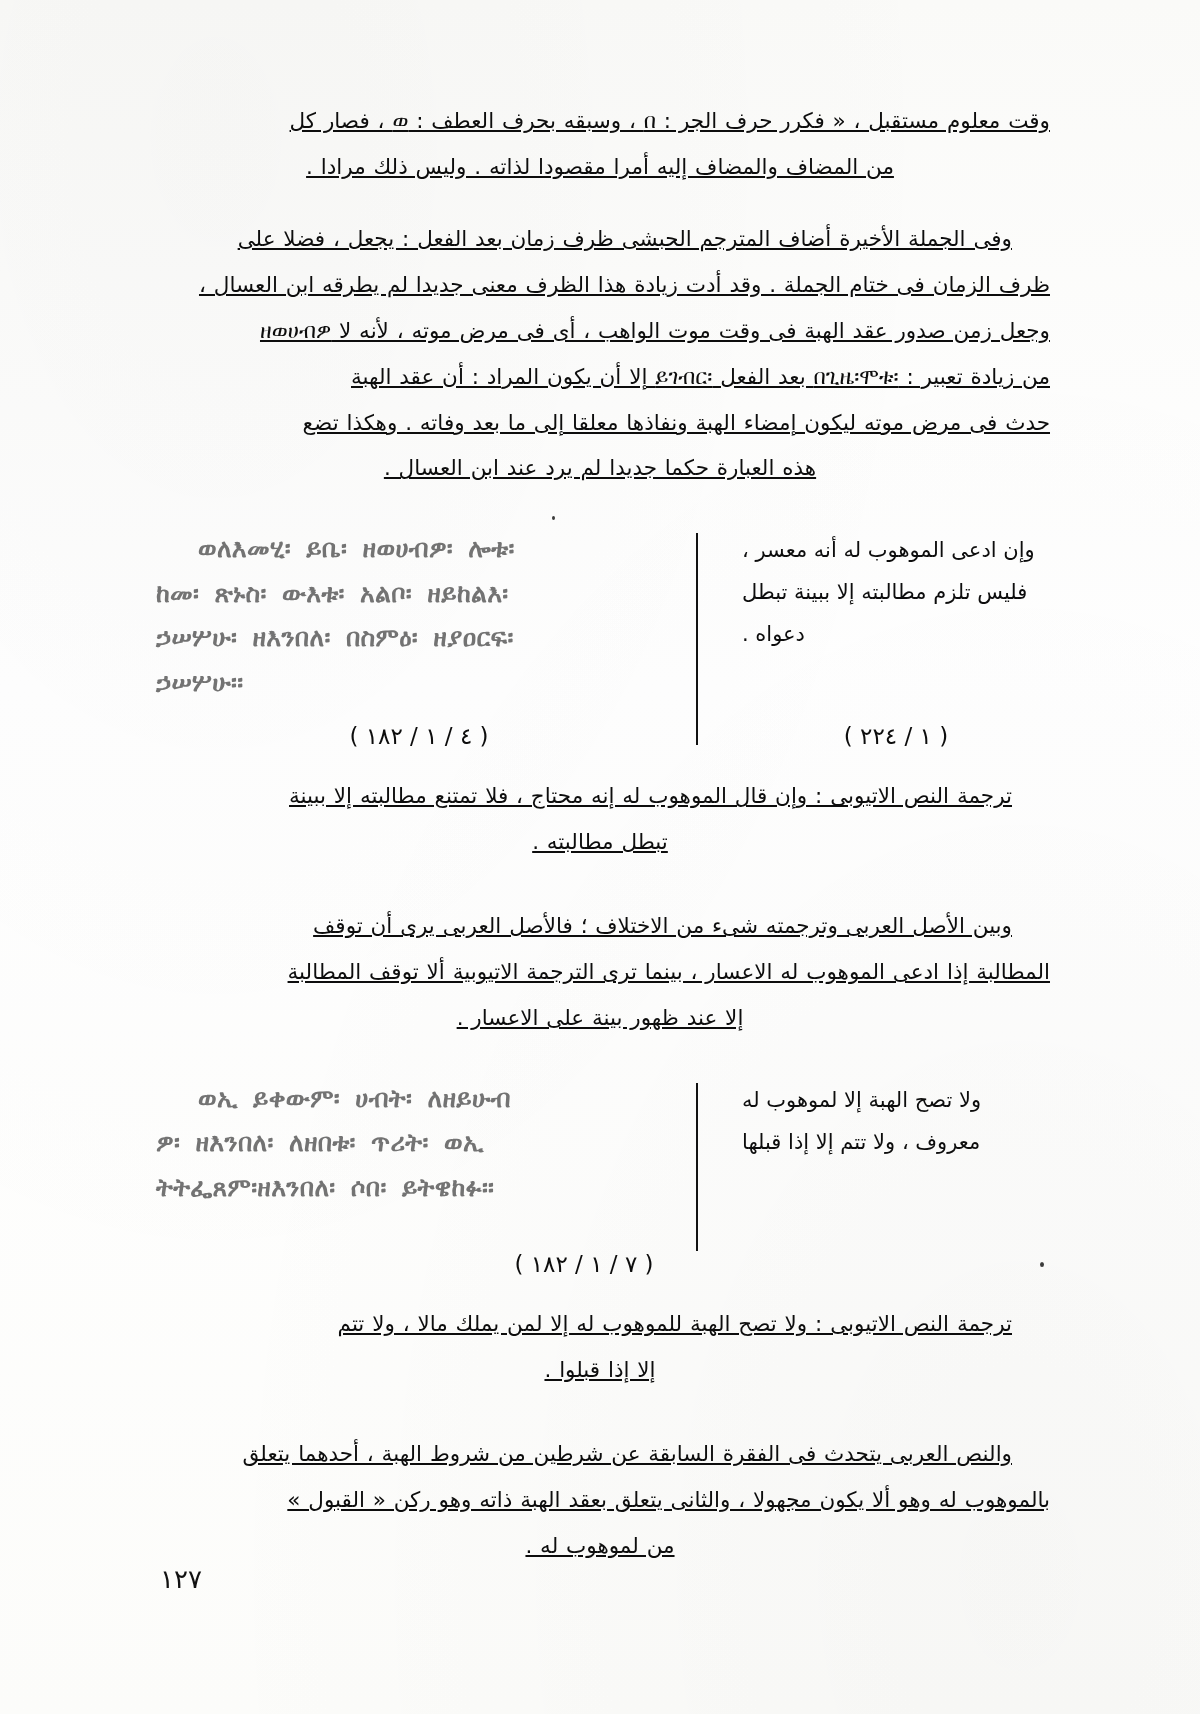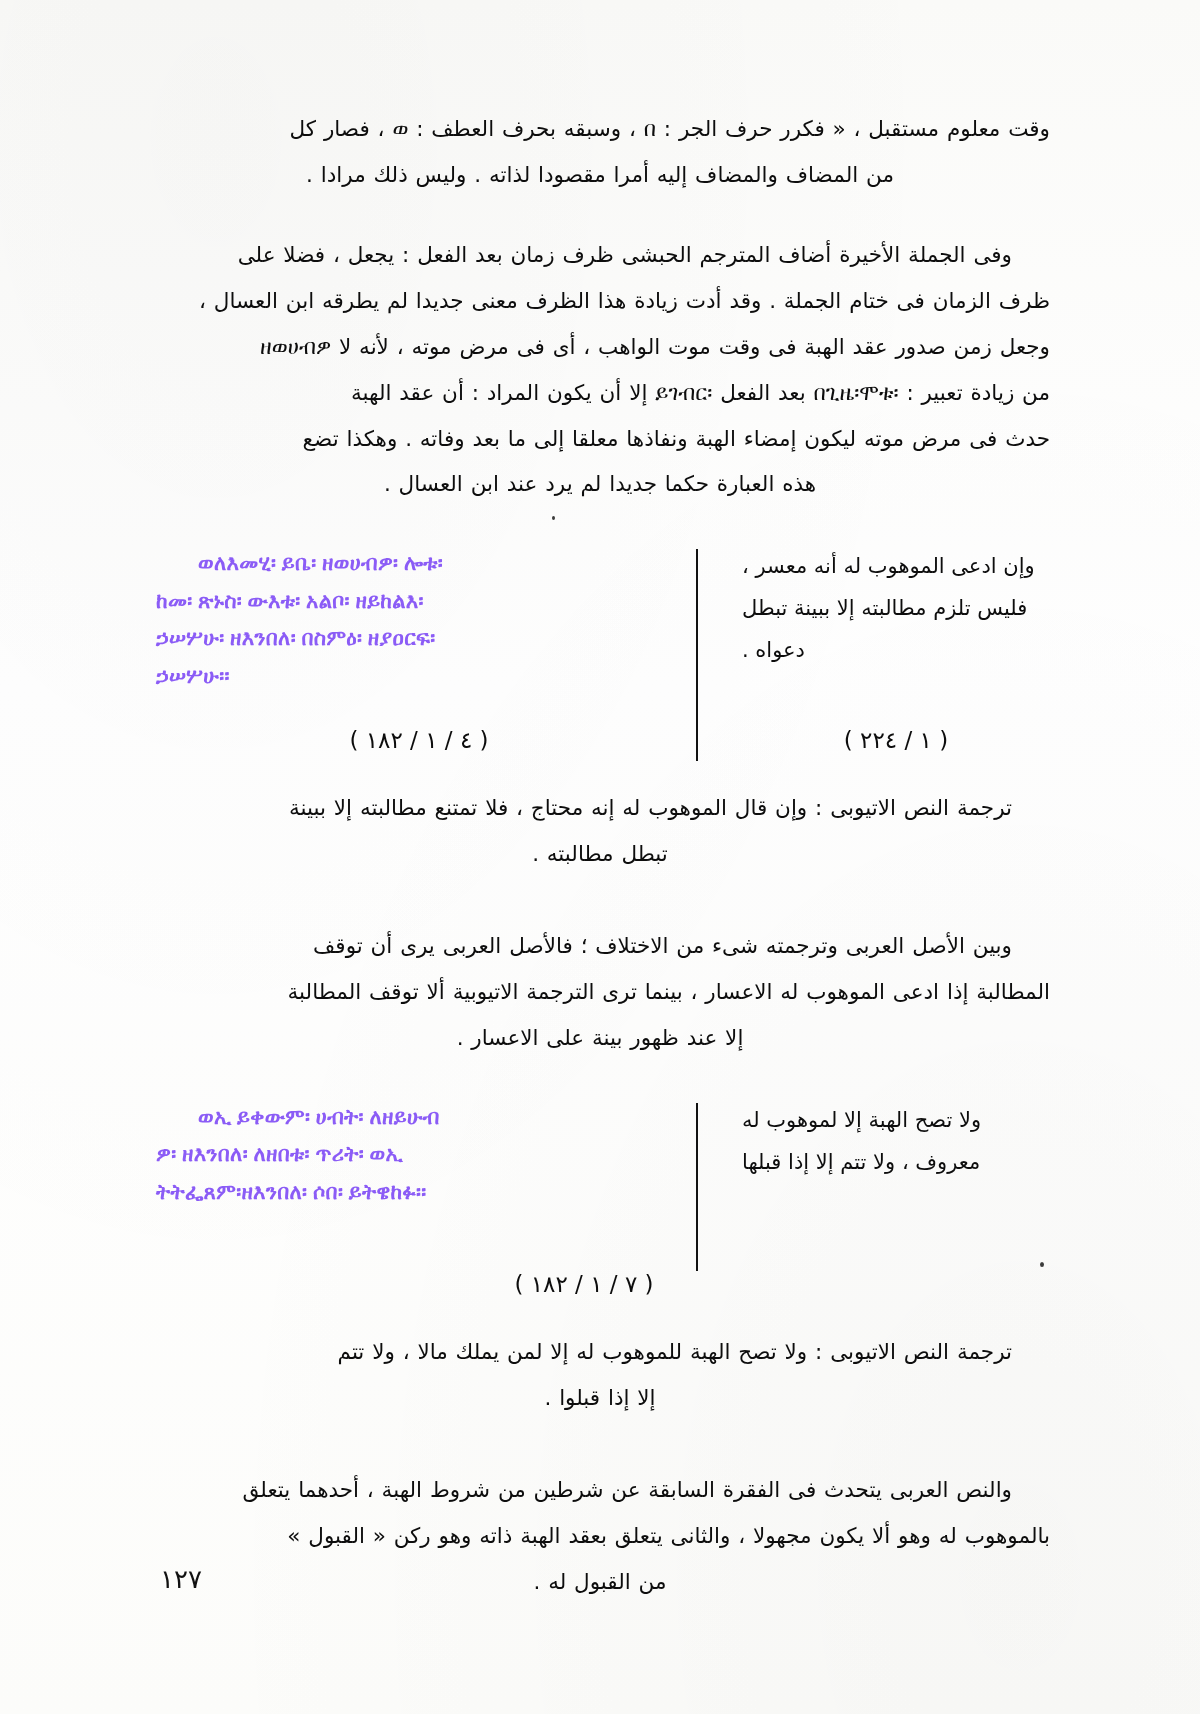--- a/index.html
+++ b/index.html
@@ -52,21 +52,21 @@
     font-size: 21.5px;
     line-height: 1.95;
     letter-spacing: 0;
     word-spacing: 1px;
     color: #0d0d0d;
     margin: 0;
     text-rendering: optimizeLegibility;
   }
   .ar.tail-left   { text-align: center; }
 
-  p.para { margin: 8px 0 4px 0; }
+  p.para { margin: 0 0 4px 0; text-decoration: underline; }
   p.para + p.para { margin-top: 2px; }
 
   .para-gap  { height: 26px; }
   .para-gap-l{ height: 38px; }
 
   .indent-first { text-indent: 38px; }
 
   
   .cmp {
     position: relative;
@@ -104,25 +104,25 @@
     line-height: 2.0;
     color: #0d0d0d;
     margin: 0;
   }
   .ar-box .ln { display: block; }
   .ar-box .ln.l  { text-align: left; }
 
   .gz {
     direction: ltr;
     text-align: left;
-    font-family: Liberation Serif, serif;
-    font-size: 21px;
+    font-family: Liberation Mono, monospace;
+    font-size: 25px;
     font-weight: 700;
     line-height: 1.78;
-    color: #8b5cf6;
+    color: #737373;
     margin: 0;
     letter-spacing: 0.3px;
   }
   .gz .ln { display: block; white-space: nowrap; }
   .gz .ln.ind { padding-left: 42px; }
 
   
   .refs {
     display: flex;
     flex-direction: row;
@@ -276,21 +276,21 @@
 
     <div class="para-gap"></div>
 
     <p class="ar para indent-first">ترجمة النص الاتيوبى :  ولا تصح الهبة للموهوب له إلا لمن يملك مالا  ،  ولا تتم</p>
     <p class="ar para tail-left">إلا إذا قبلوا .</p>
 
     <div class="para-gap-l"></div>
 
     <p class="ar para indent-first">والنص العربى يتحدث فى الفقرة السابقة عن شرطين من  شروط الهبة ، أحدهما يتعلق</p>
     <p class="ar para">بالموهوب له وهو ألا يكون مجهولا ، والثانى يتعلق بعقد الهبة ذاته وهو ركن « القبول »</p>
-    <p class="ar para tail-left">من القبول له .</p>
+    <p class="ar para tail-left">من لموهوب له .</p>
 
   </div>
 
   <div class="speck" style="left:1040px; top:1262px;"></div>
   <div class="speck" style="left:552px; top:516px; width:3px; height:4px;"></div>
 
   <div class="folio">١٢٧</div>
 
 </div>
 

